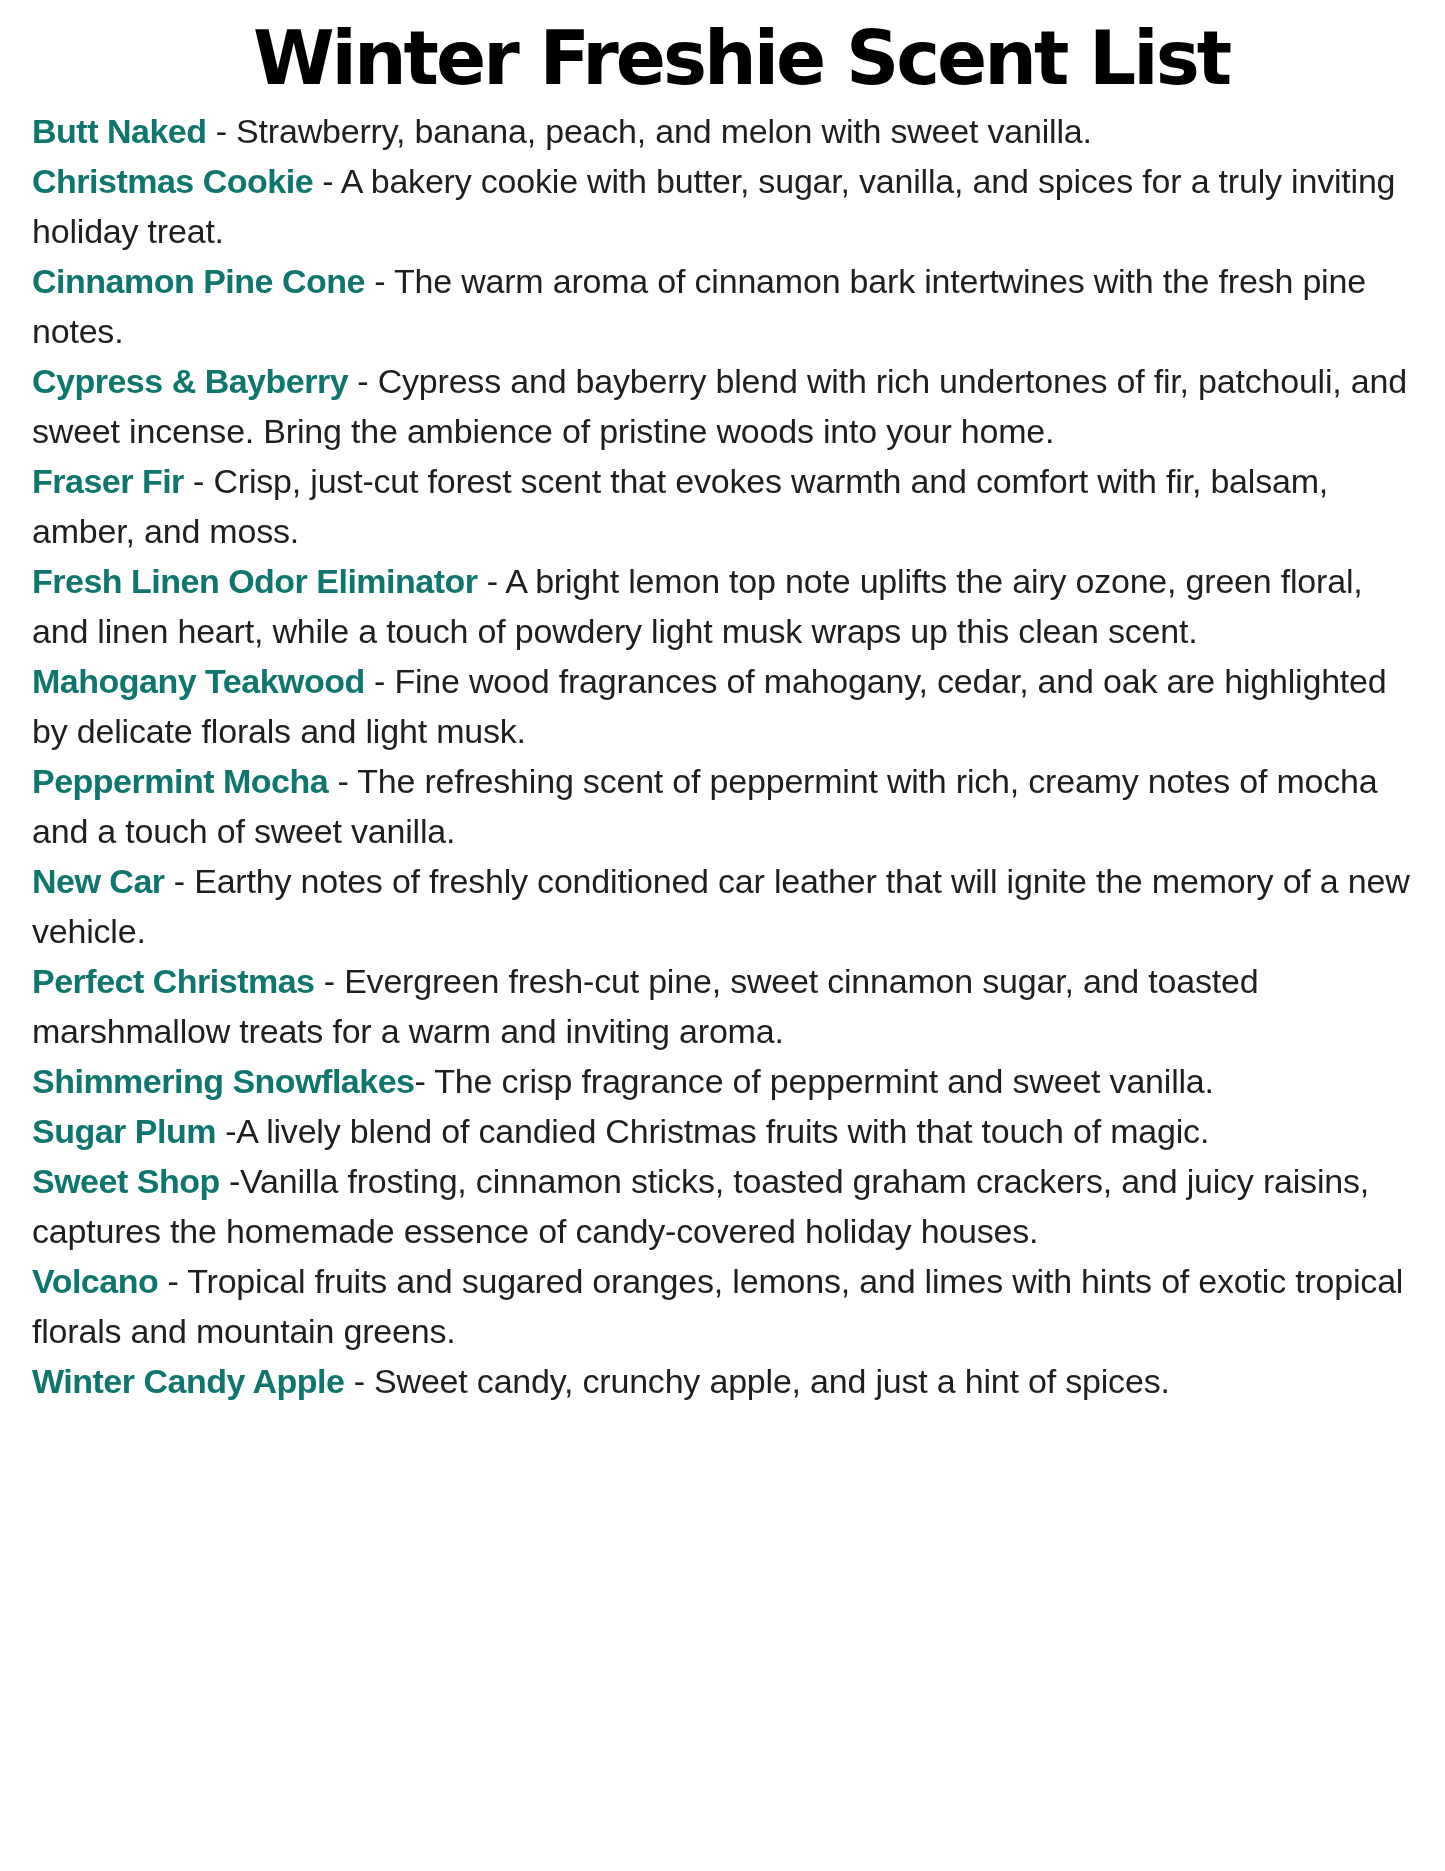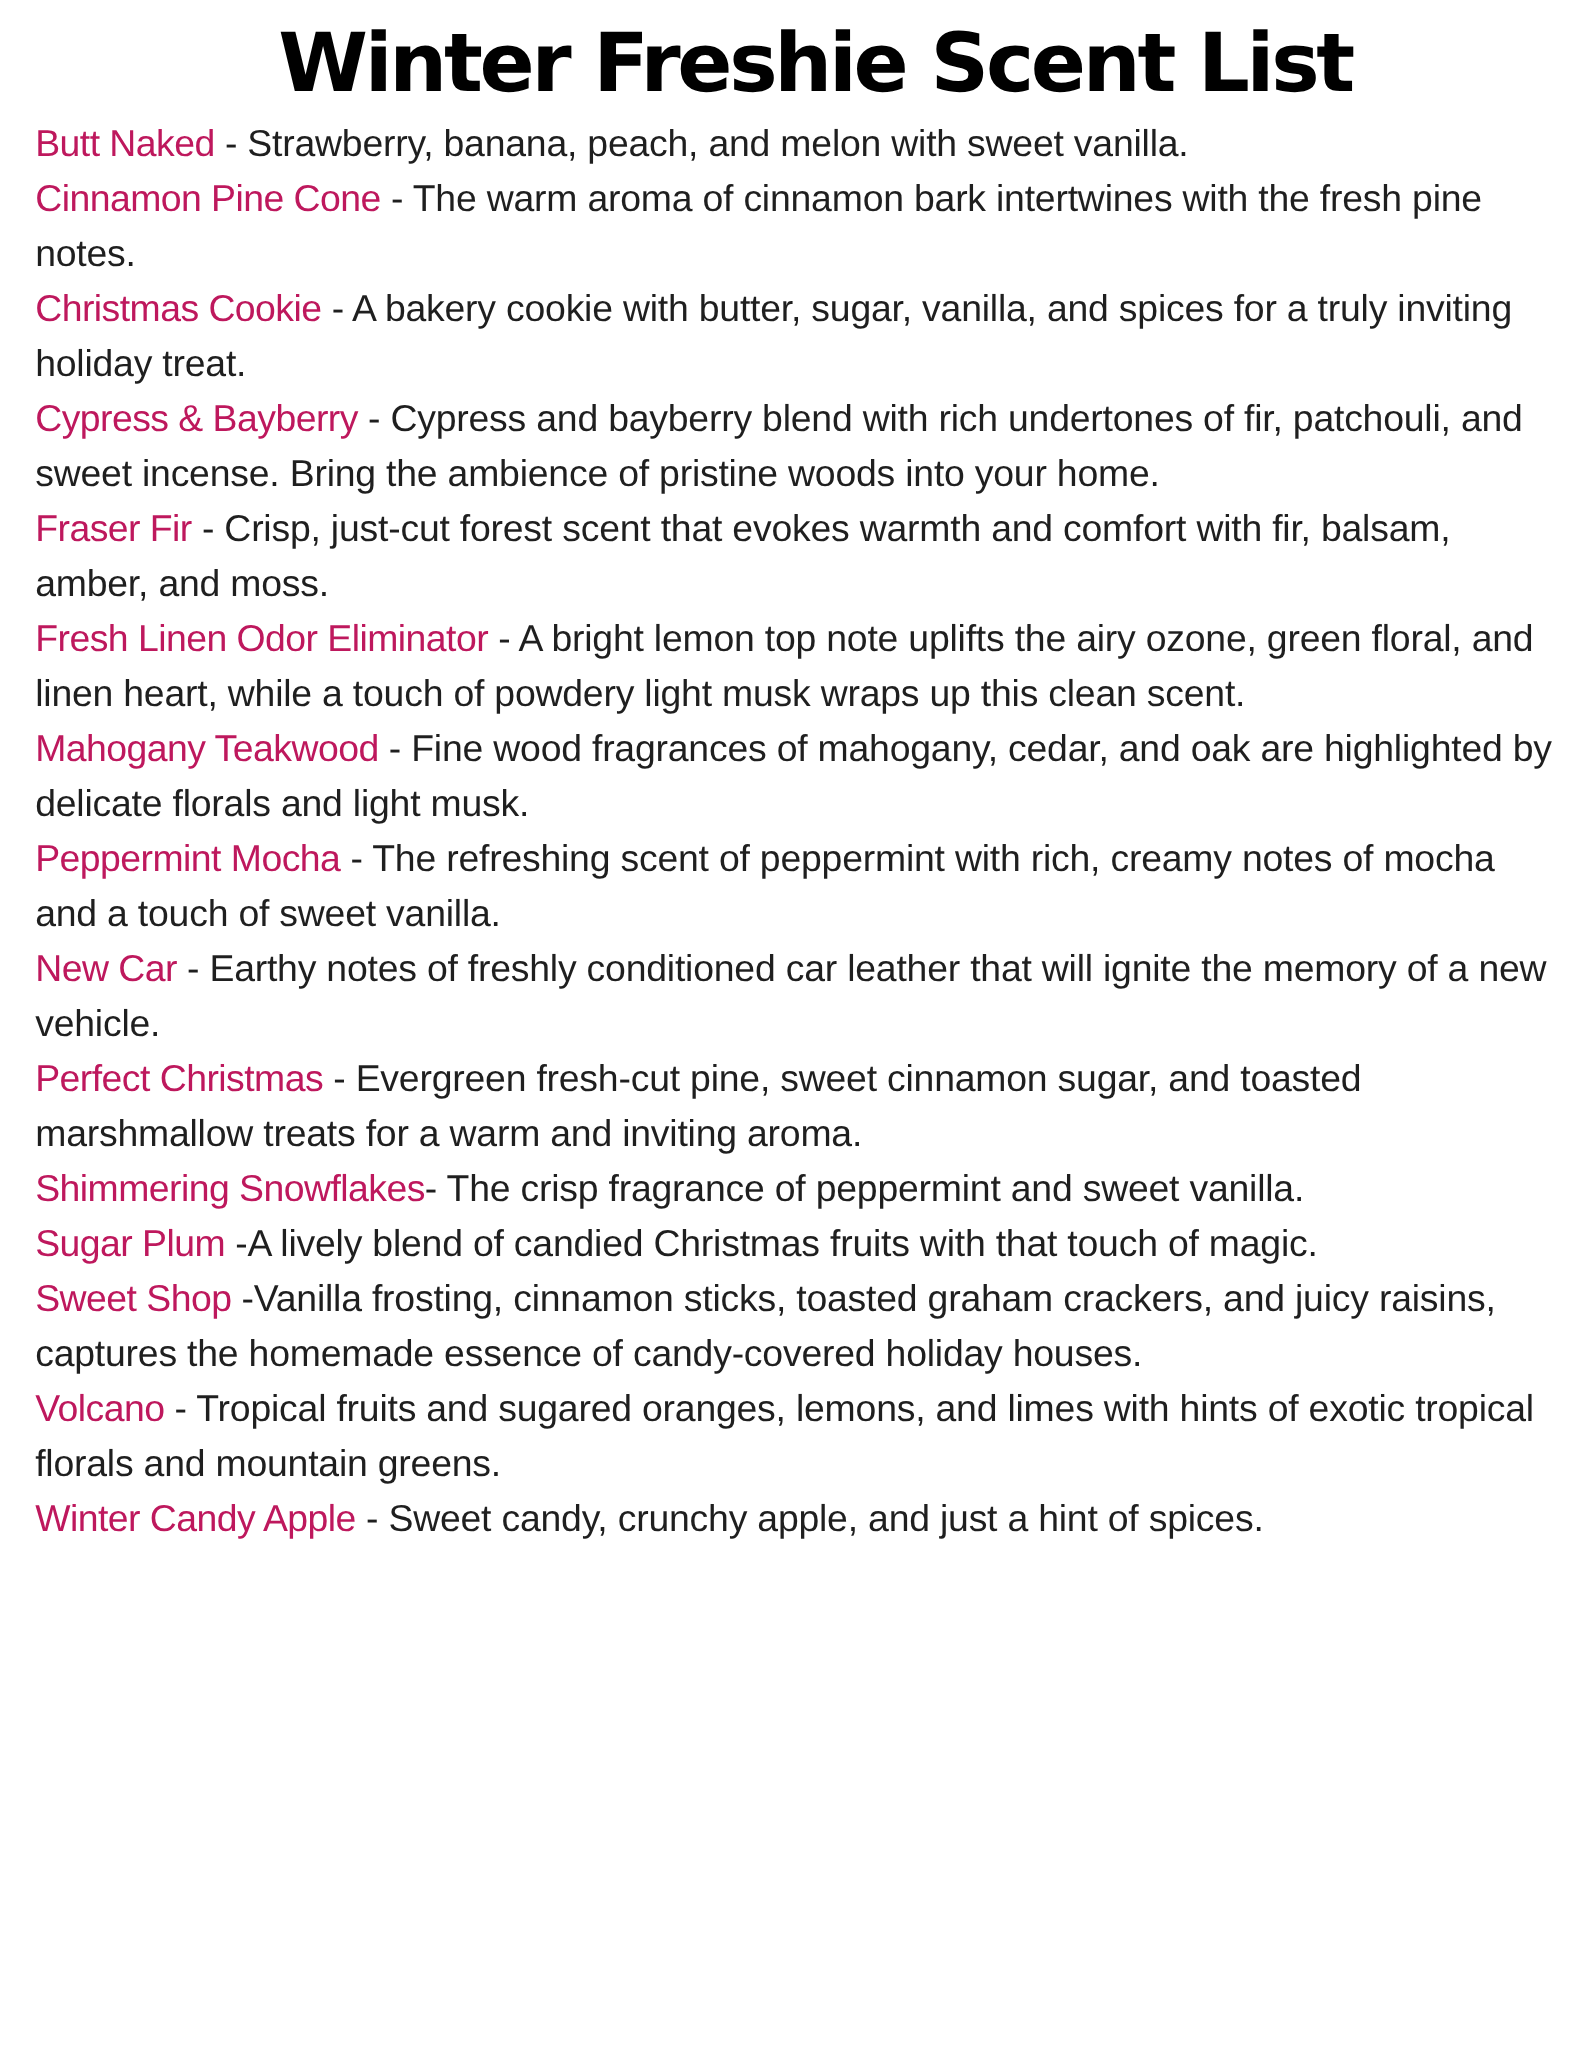--- a/index.html
+++ b/index.html
@@ -35,37 +35,37 @@
     padding: 0 34px 0 32px;
   }
   p.scent {
     margin: 0;
     font-size: 34px;
     line-height: 50px;
     letter-spacing: -0.2px;
     color: #1f1f1f;
   }
   .scent-name {
-    font-weight: normal;
-    color: #be185d;
+    font-weight: bold;
+    color: #0f766e;
     letter-spacing: -0.5px;
   }
   .scent-desc {
     font-weight: normal;
   }
 </style>
 </head>
 <body>
 
 <div class="page">
   <h1 class="page-title">Winter Freshie Scent List</h1>
   <div class="scent-list">
       <p class="scent"><strong class="scent-name">Butt Naked</strong><span class="scent-desc"> - Strawberry, banana, peach, and melon with sweet vanilla.</span></p>
+      <p class="scent"><strong class="scent-name">Christmas Cookie</strong><span class="scent-desc"> - A bakery cookie with butter, sugar, vanilla, and spices for a truly inviting holiday treat.</span></p>
       <p class="scent"><strong class="scent-name">Cinnamon Pine Cone</strong><span class="scent-desc"> - The warm aroma of cinnamon bark intertwines with the fresh pine notes.</span></p>
-      <p class="scent"><strong class="scent-name">Christmas Cookie</strong><span class="scent-desc"> - A bakery cookie with butter, sugar, vanilla, and spices for a truly inviting holiday treat.</span></p>
       <p class="scent"><strong class="scent-name">Cypress &amp; Bayberry</strong><span class="scent-desc"> - Cypress and bayberry blend with rich undertones of fir, patchouli, and sweet incense. Bring the ambience of pristine woods into your home.</span></p>
       <p class="scent"><strong class="scent-name">Fraser Fir</strong><span class="scent-desc"> - Crisp, just-cut forest scent that evokes warmth and comfort with fir, balsam, amber, and moss.</span></p>
       <p class="scent"><strong class="scent-name">Fresh Linen Odor Eliminator</strong><span class="scent-desc"> - A bright lemon top note uplifts the airy ozone, green floral, and linen heart, while a touch of powdery light musk wraps up this clean scent.</span></p>
       <p class="scent"><strong class="scent-name">Mahogany Teakwood</strong><span class="scent-desc"> - Fine wood fragrances of mahogany, cedar, and oak are highlighted by delicate florals and light musk.</span></p>
       <p class="scent"><strong class="scent-name">Peppermint Mocha</strong><span class="scent-desc"> - The refreshing scent of peppermint with rich, creamy notes of mocha and a touch of sweet vanilla.</span></p>
       <p class="scent"><strong class="scent-name">New Car</strong><span class="scent-desc"> - Earthy notes of freshly conditioned car leather that will ignite the memory of a new vehicle.</span></p>
       <p class="scent"><strong class="scent-name">Perfect Christmas</strong><span class="scent-desc"> - Evergreen fresh-cut pine, sweet cinnamon sugar, and toasted marshmallow treats for a warm and inviting aroma.</span></p>
       <p class="scent"><strong class="scent-name">Shimmering Snowflakes</strong><span class="scent-desc">- The crisp fragrance of peppermint and sweet vanilla.</span></p>
       <p class="scent"><strong class="scent-name">Sugar Plum</strong><span class="scent-desc"> -A lively blend of candied Christmas fruits with that touch of magic.</span></p>
       <p class="scent"><strong class="scent-name">Sweet Shop</strong><span class="scent-desc"> -Vanilla frosting, cinnamon sticks, toasted graham crackers, and juicy raisins, captures the homemade essence of candy-covered holiday houses.</span></p>

